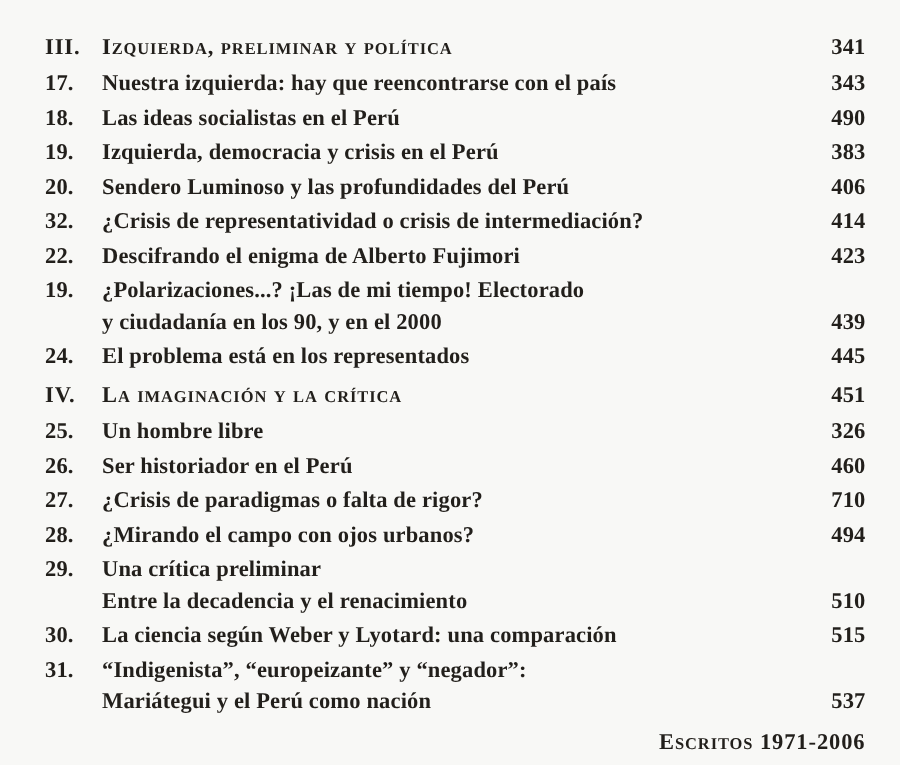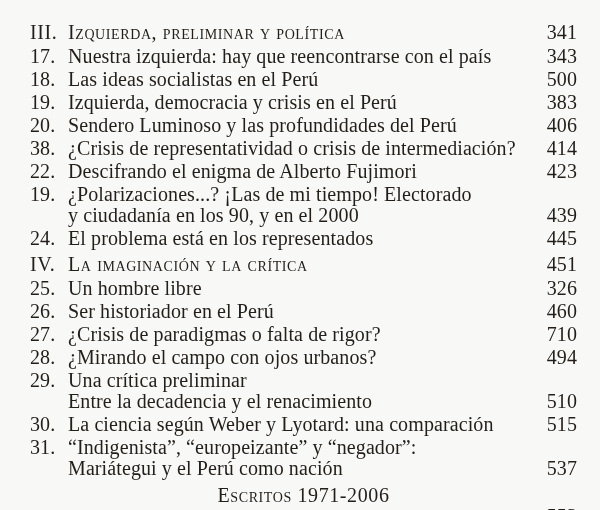--- a/index.html
+++ b/index.html
@@ -15,25 +15,26 @@
     font-family: "Liberation Serif", serif;
   }
   .toc {
     box-sizing: border-box;
     width: 600px;
     height: 510px;
     padding: 17px 23px 0 30px;
   }
   .row {
     display: flex;
-    align-items: center;
-    font-size: 20px;
+    align-items: flex-end;
+    font-size: 15px;
     line-height: 21px;
     margin-bottom: 2px;
     letter-spacing: 0.1px;
+    font-weight: bold;
   }
   .row.section    { margin-top: 5px; margin-bottom: 3px; }
   .row.footer     { margin-top: 6px; flex-direction: column; }
   .num {
     flex: 0 0 38px;
     width: 38px;
     align-self: flex-start;
     white-space: nowrap;
   }
   .titles {
@@ -72,38 +73,38 @@
       <div class="titles">
         <div class="line">Nuestra izquierda: hay que reencontrarse con el país</div>
       </div>
       <span class="pagenum">343</span>
     </div>
     <div class="row chapter">
       <span class="num">18.</span>
       <div class="titles">
         <div class="line">Las ideas socialistas en el Perú</div>
       </div>
-      <span class="pagenum">500</span>
+      <span class="pagenum">490</span>
     </div>
     <div class="row chapter">
       <span class="num">19.</span>
       <div class="titles">
         <div class="line">Izquierda, democracia y crisis en el Perú</div>
       </div>
       <span class="pagenum">383</span>
     </div>
     <div class="row chapter">
       <span class="num">20.</span>
       <div class="titles">
         <div class="line">Sendero Luminoso y las profundidades del Perú</div>
       </div>
       <span class="pagenum">406</span>
     </div>
     <div class="row chapter">
-      <span class="num">38.</span>
+      <span class="num">32.</span>
       <div class="titles">
         <div class="line">¿Crisis de representatividad o crisis de intermediación?</div>
       </div>
       <span class="pagenum">414</span>
     </div>
     <div class="row chapter">
       <span class="num">22.</span>
       <div class="titles">
         <div class="line">Descifrando el enigma de Alberto Fujimori</div>
       </div>

